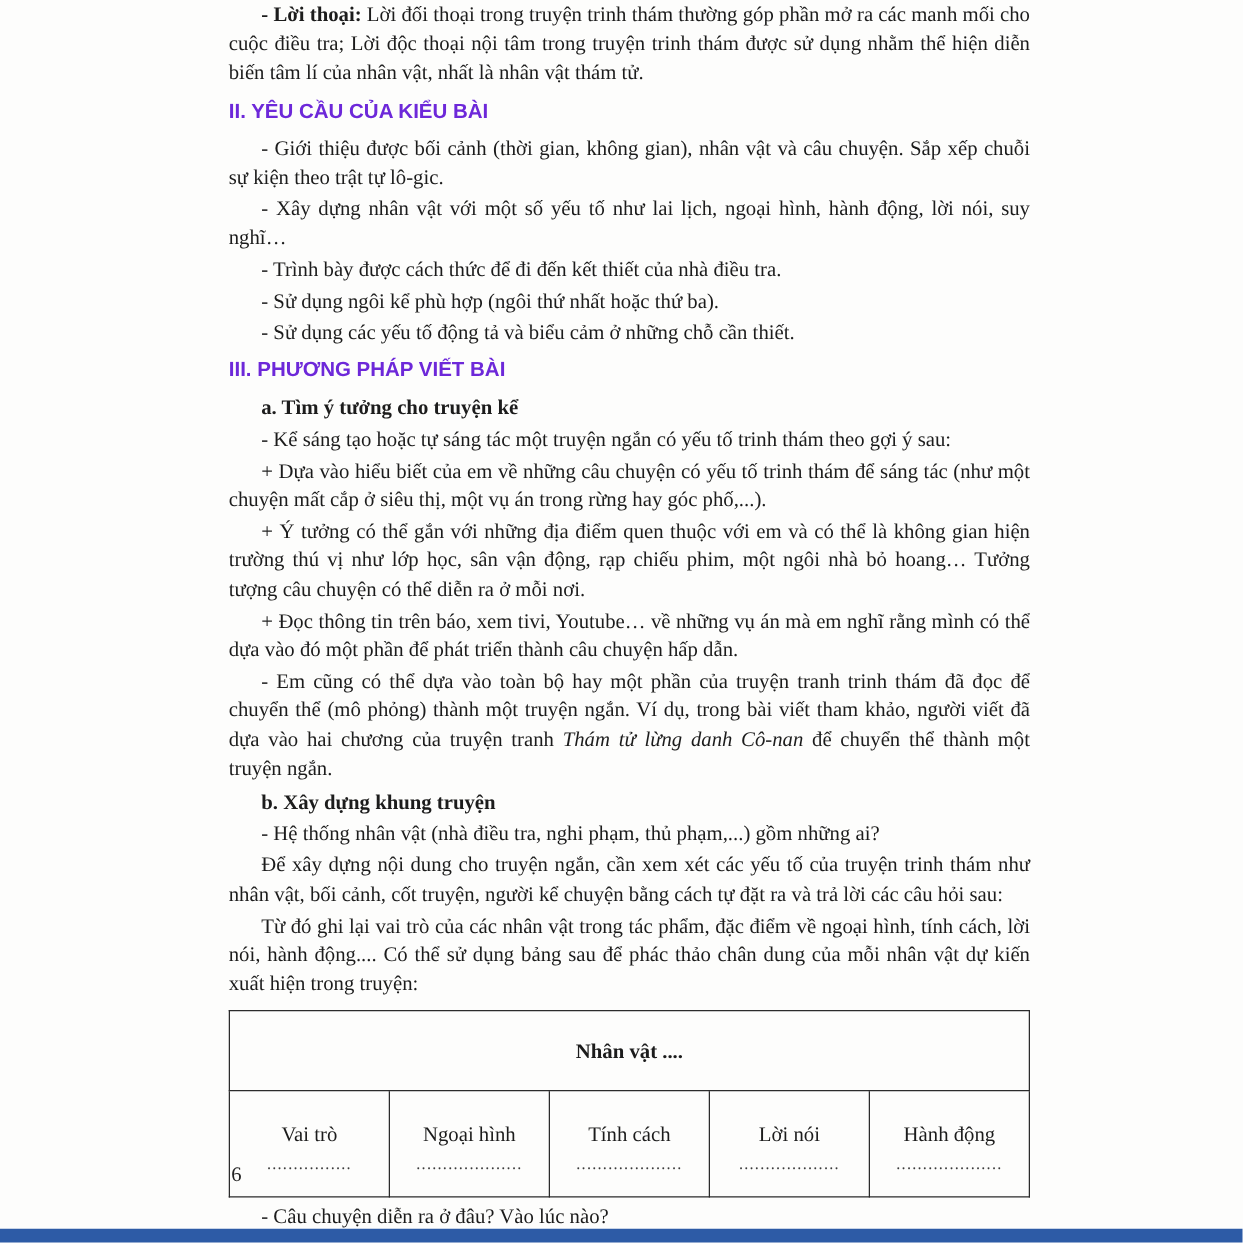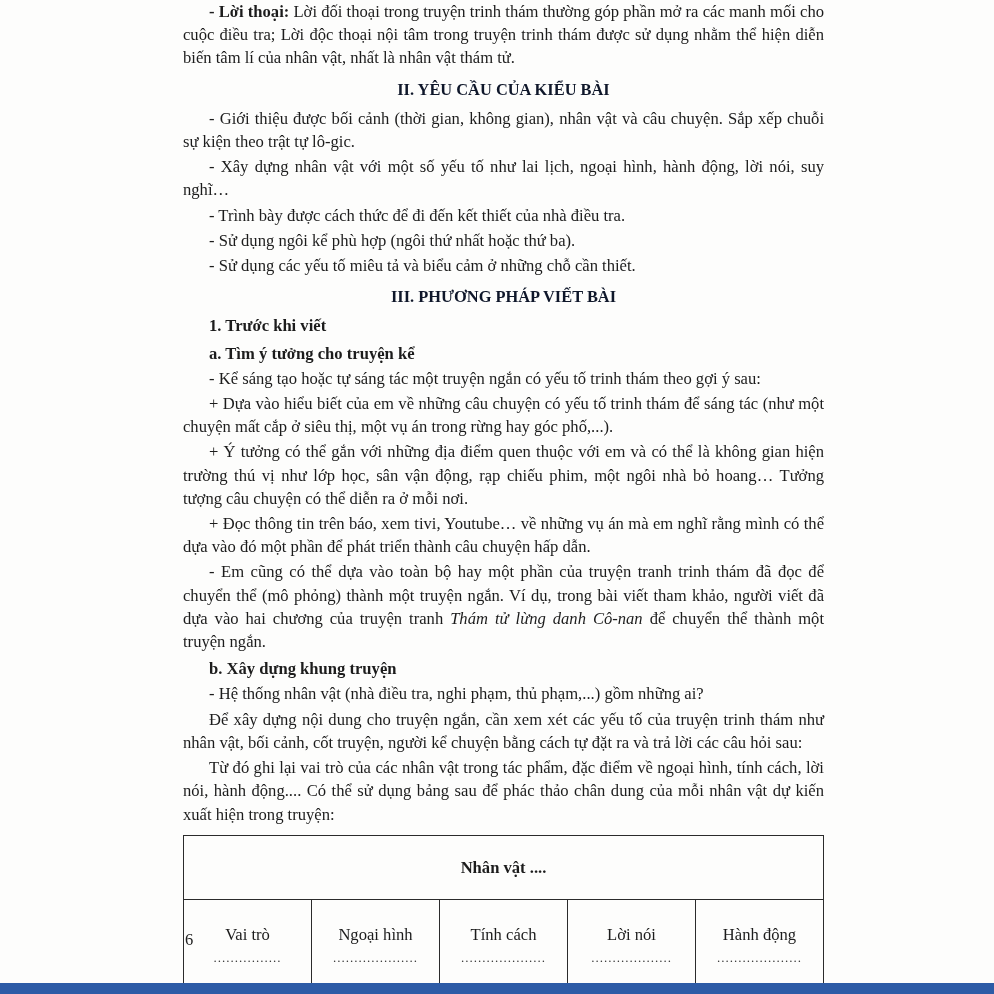--- a/index.html
+++ b/index.html
@@ -14,27 +14,27 @@
     position: absolute;
     left: 183px; top: 0;
     width: 641px;
     font-size: 16.6px;
     line-height: 23.2px;
     color: #1c1c1c;
     text-align: justify;
   }
   .para { margin: 0 0 2px 0; text-indent: 26px; }
   .heading {
-    font-family: Liberation Serif, serif;
+    font-family: Liberation Sans, sans-serif;
     font-weight: bold;
     font-size: 16.4px;
     margin: 8px 0 6px 0;
     text-indent: 0;
-    text-align: center;
-    color: #0f172a;
+    text-align: left;
+    color: #6d28d9;
   }
   .sub { font-weight: bold; text-indent: 26px; margin: 4px 0 2px 0; text-align: left; }
   .lead-bold { font-weight: bold; }
   .italic { font-style: italic; }
 
   table.char-table {
     width: 100%;
     border-collapse: collapse;
     margin: 9px 0 3px 0;
     table-layout: fixed;
@@ -77,25 +77,24 @@
 <div class="page-content">
 
   <p class="para"><span class="lead-bold">- Lời thoại:</span><span> Lời đối thoại trong truyện trinh thám thường góp phần mở ra các manh mối cho cuộc điều tra; Lời độc thoại nội tâm trong truyện trinh thám được sử dụng nhằm thể hiện diễn biến tâm lí của nhân vật, nhất là nhân vật thám tử.</span></p>
 
   <div class="heading">II. YÊU CẦU CỦA KIỂU BÀI</div>
 
   <p class="para">- Giới thiệu được bối cảnh (thời gian, không gian), nhân vật và câu chuyện. Sắp xếp chuỗi sự kiện theo trật tự lô-gic.</p>
   <p class="para">- Xây dựng nhân vật với một số yếu tố như lai lịch, ngoại hình, hành động, lời nói, suy nghĩ…</p>
   <p class="para">- Trình bày được cách thức để đi đến kết thiết của nhà điều tra.</p>
   <p class="para">- Sử dụng ngôi kể phù hợp (ngôi thứ nhất hoặc thứ ba).</p>
-  <p class="para">- Sử dụng các yếu tố miêu tả và biểu cảm ở những chỗ cần thiết.</p>
+  <p class="para">- Sử dụng các yếu tố động tả và biểu cảm ở những chỗ cần thiết.</p>
 
   <div class="heading">III. PHƯƠNG PHÁP VIẾT BÀI</div>
 
-  <p class="sub">1. Trước khi viết</p>
   <p class="sub">a. Tìm ý tưởng cho truyện kể</p>
 
   <p class="para">- Kể sáng tạo hoặc tự sáng tác một truyện ngắn có yếu tố trinh thám theo gợi ý sau:</p>
   <p class="para">+ Dựa vào hiểu biết của em về những câu chuyện có yếu tố trinh thám để sáng tác (như một chuyện mất cắp ở siêu thị, một vụ án trong rừng hay góc phố,...).</p>
   <p class="para">+ Ý tưởng có thể gắn với những địa điểm quen thuộc với em và có thể là không gian hiện trường thú vị như lớp học, sân vận động, rạp chiếu phim, một ngôi nhà bỏ hoang… Tưởng tượng câu chuyện có thể diễn ra ở mỗi nơi.</p>
   <p class="para">+ Đọc thông tin trên báo, xem tivi, Youtube… về những vụ án mà em nghĩ rằng mình có thể dựa vào đó một phần để phát triển thành câu chuyện hấp dẫn.</p>
 
   <p class="para"><span>- Em cũng có thể dựa vào toàn bộ hay một phần của truyện tranh trinh thám đã đọc để chuyển thể (mô phỏng) thành một truyện ngắn. Ví dụ, trong bài viết tham khảo, người viết đã dựa vào hai chương của truyện tranh </span><span class="italic">Thám tử lừng danh Cô-nan</span><span> để chuyển thể thành một truyện ngắn.</span></p>
 
   <p class="sub">b. Xây dựng khung truyện</p>

